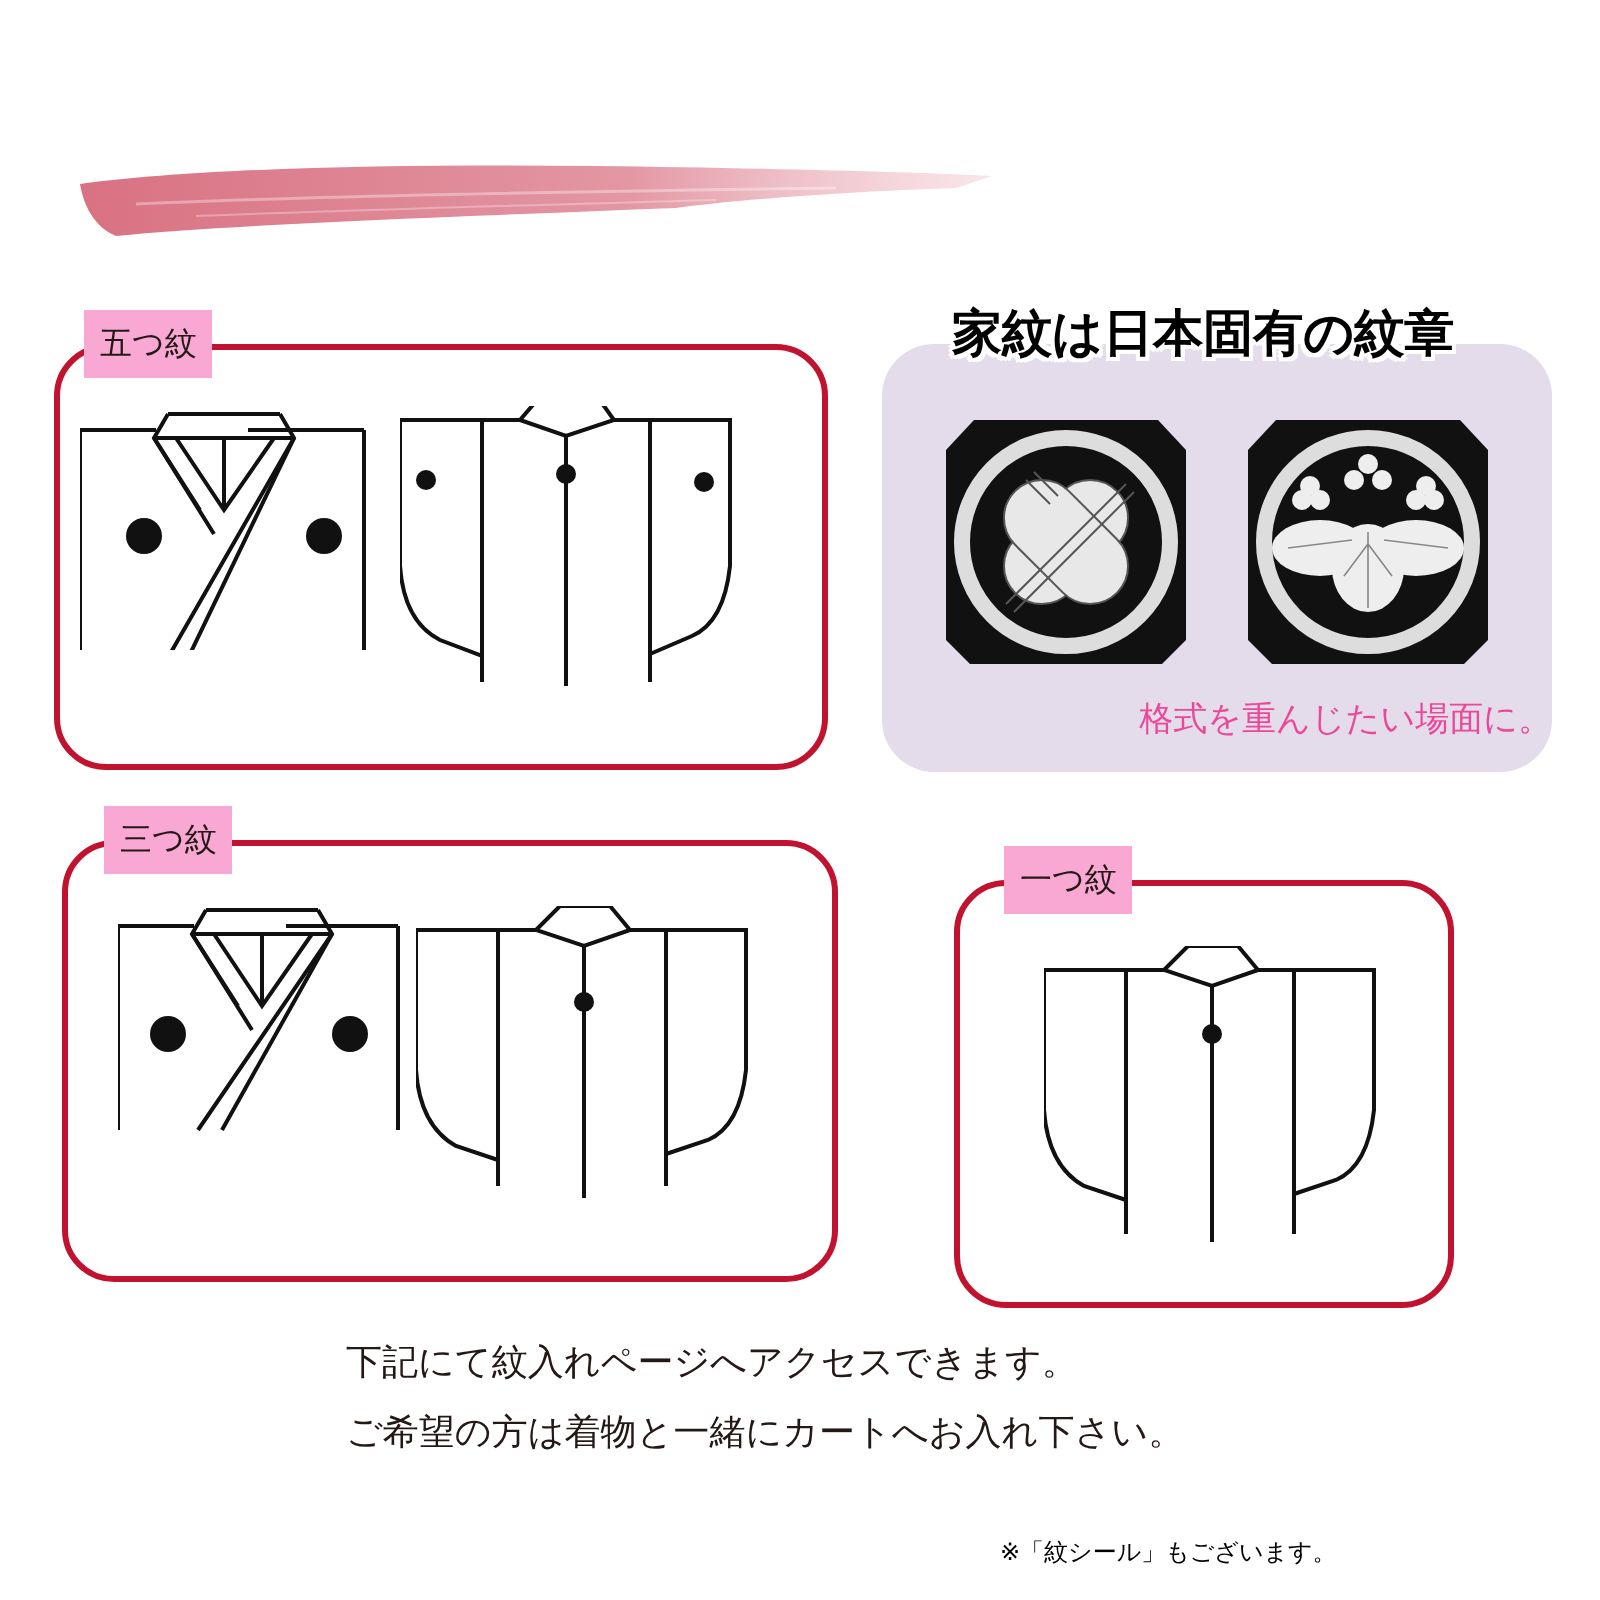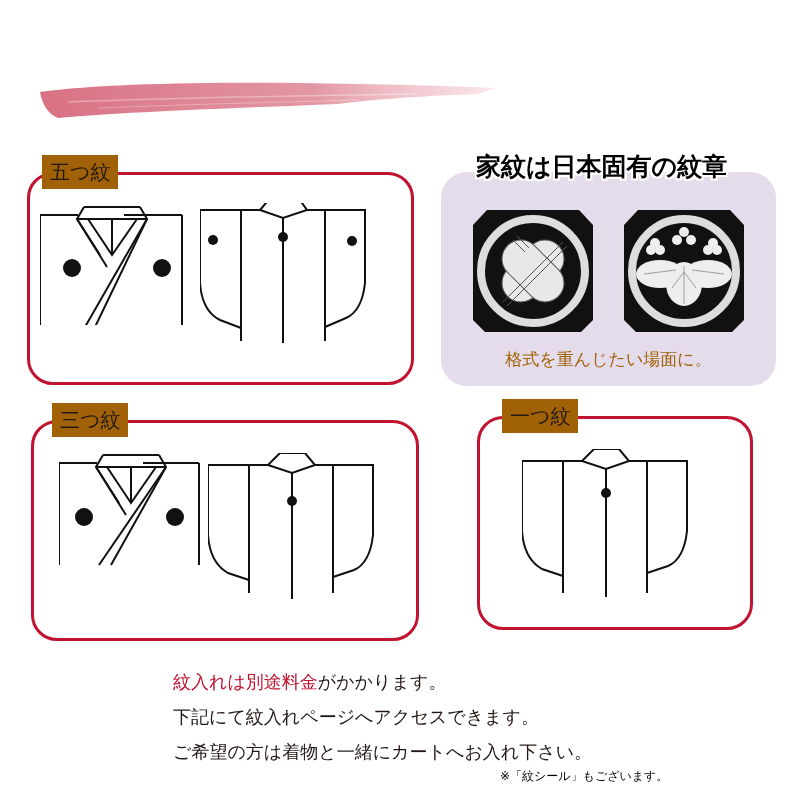--- a/index.html
+++ b/index.html
@@ -5,38 +5,38 @@
   * { box-sizing: border-box; margin: 0; padding: 0; }
   html, body { width: 800px; height: 800px; background: #ffffff; overflow: hidden; }
   body { position: relative; font-family: "DejaVu Serif", "Liberation Serif", serif; color: #231815; }
 
   .title-wrap { position: absolute; left: 38px; top: 38px; width: 460px; height: 70px; }
   .brush { position: absolute; left: 0; top: 40px; width: 460px; height: 40px; }
   .title { position: absolute; left: 14px; top: 4px; font-family: "DejaVu Sans", "Liberation Sans", sans-serif;
            font-size: 42px; font-weight: bold; letter-spacing: 1px; color: #1a1a1a; white-space: nowrap; }
 
   .box { position: absolute; border: 3px solid #c1122f; border-radius: 26px; }
-  .box-label { position: absolute; top: -20px; background: #a16207; padding: 0 8px; font-size: 20px;
+  .box-label { position: absolute; top: -20px; background: #f9a8d4; padding: 0 8px; font-size: 16px;
                line-height: 34px; color: #231815; white-space: nowrap; }
   .box svg { position: absolute; }
 
   #box-five { left: 27px; top: 172px; width: 387px; height: 213px; }
   #box-three { left: 31px; top: 420px; width: 388px; height: 221px; }
-  #box-one { left: 477px; top: 416px; width: 276px; height: 214px; }
+  #box-one { left: 477px; top: 440px; width: 250px; height: 214px; }
 
   .purple { position: absolute; left: 441px; top: 172px; width: 335px; height: 214px;
             background: #e4dbeb; border-radius: 26px; }
   .purple-title { position: absolute; left: 476px; top: 150px; font-size: 25px; font-weight: bold;
                   color: #000000; white-space: nowrap;
                   text-shadow: 2px 0 #fff, -2px 0 #fff, 0 2px #fff, 0 -2px #fff, 2px 2px #fff, -2px -2px #fff, 2px -2px #fff, -2px 2px #fff; }
   .crest { position: absolute; width: 120px; height: 122px; }
   #crest-1 { left: 473px; top: 210px; }
   #crest-2 { left: 624px; top: 210px; }
-  .purple-caption { position: absolute; left: 441px; top: 348px; width: 335px; text-align: center;
-                    font-size: 17px; color: #a16207; }
+  .purple-caption { position: absolute; left: 441px; top: 348px; width: 335px; text-align: right;
+                    font-size: 17px; color: #ec4899; }
 
   .notes { position: absolute; left: 173px; top: 664px; font-family: "DejaVu Sans", "Liberation Sans", sans-serif; }
   .note-line { font-size: 18px; line-height: 35px; white-space: nowrap; color: #231815; }
   .red { color: #c1122f; }
   .small-note { position: absolute; left: 500px; top: 768px; font-size: 12px; color: #000000; white-space: nowrap;
                 font-family: "DejaVu Sans", "Liberation Sans", sans-serif; }
 </style>
 </head>
 <body>
 
@@ -151,17 +151,16 @@
       <path d="M0,12 L0,82 Q2,110 20,120 L41,127"></path>
       <path d="M0,12 L60,12 M107,12 L165,12 L165,82 Q162,110 146,117 L125,124"></path>
       <path d="M41,12 L41,144 M125,12 L125,144 M84,20 L84,148"></path>
       <path d="M60,12 L72,0 L97,0 L107,12 L84,20 L60,12 Z"></path>
     </g>
     <circle cx="84" cy="44" r="5" fill="#111"></circle>
   </svg>
 </div>
 
 <div class="notes">
-  <div class="note-line"><span class="red">紋入れは別途料金</span><span>がかかります。</span></div>
   <div class="note-line">下記にて紋入れページへアクセスできます。</div>
   <div class="note-line">ご希望の方は着物と一緒にカートへお入れ下さい。</div>
 </div>
 <div class="small-note">※「紋シール」もございます。</div>
 
 </body></html>

